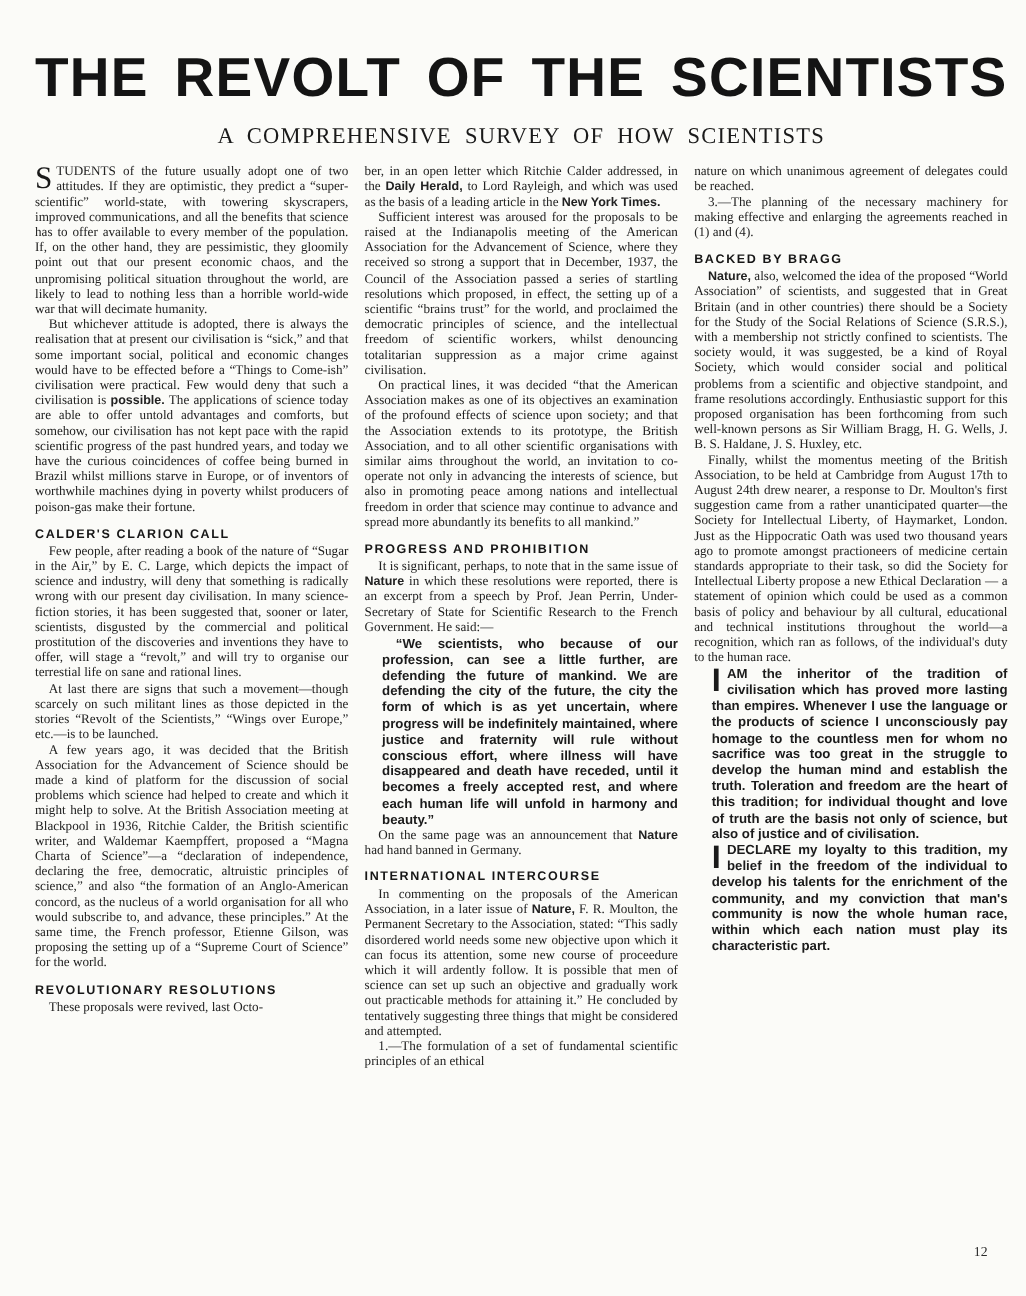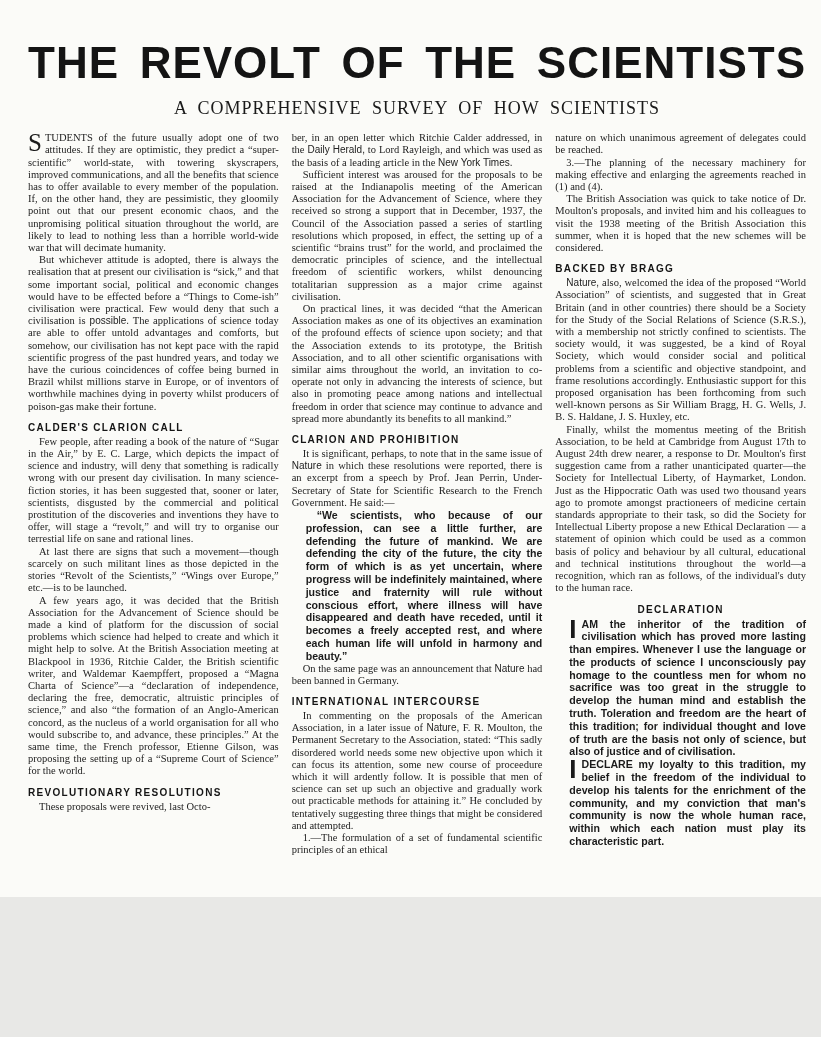--- a/index.html
+++ b/index.html
@@ -1,18 +1,18 @@
 <!DOCTYPE html>
 <html><head>
 <meta charset="utf-8">
 <style>
   html,body{margin:0;padding:0;background:#e8e8e6;}
   .page{
     position:relative;
-    width:821px;height:897px;
+    width:821px;height:1037px;
     margin:0 auto;
     background:#fbfbf8;
     box-sizing:border-box;
     padding:40px 15px 0 28px;
     color:#1e1e1e;
     font-family:"Liberation Serif", serif;
     overflow:hidden;
   }
   .masthead{width:100%;}
   .headline{
@@ -46,21 +46,21 @@
   .col{flex:1;min-width:0;}
   .para{
     margin:0;
     font-size:10.5px;
     line-height:12.2px;
     text-align:justify;
     text-indent:11px;
     color:#222;
   }
   .para.noindent{text-indent:0;}
-  .para .b{font-weight:normal;font-family:"Liberation Sans", sans-serif;font-size:10px;}
+  .para .b{font-weight:bold;font-family:"Liberation Sans", sans-serif;font-size:10px;}
   .para.sansbold{
     font-family:"Liberation Sans", sans-serif;
     font-weight:bold;
     font-size:10.6px;
     line-height:12.8px;
     color:#1b1b1b;
     margin-left:14px;
   }
   .heading{
     font-family:"Liberation Sans", sans-serif;
@@ -113,35 +113,33 @@
         <p class="para"><span>Few people, after reading a book of the nature of “Sugar in the Air,” by E. C. Large, which depicts the impact of science and industry, will deny that something is radically wrong with our present day civilisation. In many science-fiction stories, it has been suggested that, sooner or later, scientists, disgusted by the commercial and political prostitution of the discoveries and inventions they have to offer, will stage a “revolt,” and will try to organise our terrestial life on sane and rational lines.</span></p>
         <p class="para"><span>At last there are signs that such a movement—though scarcely on such militant lines as those depicted in the stories “Revolt of the Scientists,” “Wings over Europe,” etc.—is to be launched.</span></p>
         <p class="para"><span>A few years ago, it was decided that the British Association for the Advancement of Science should be made a kind of platform for the discussion of social problems which science had helped to create and which it might help to solve. At the British Association meeting at Blackpool in 1936, Ritchie Calder, the British scientific writer, and Waldemar Kaempffert, proposed a “Magna Charta of Science”—a “declaration of independence, declaring the free, democratic, altruistic principles of science,” and also “the formation of an Anglo-American concord, as the nucleus of a world organisation for all who would subscribe to, and advance, these principles.” At the same time, the French professor, Etienne Gilson, was proposing the setting up of a “Supreme Court of Science” for the world.</span></p>
         <div class="heading">REVOLUTIONARY RESOLUTIONS</div>
         <p class="para"><span>These proposals were revived, last Octo-</span></p>
       </div>
       <div class="col">
         <p class="para noindent"><span>ber, in an open letter which Ritchie Calder addressed, in the </span><span class="b">Daily Herald,</span><span> to Lord Rayleigh, and which was used as the basis of a leading article in the </span><span class="b">New York Times.</span></p>
         <p class="para"><span>Sufficient interest was aroused for the proposals to be raised at the Indianapolis meeting of the American Association for the Advancement of Science, where they received so strong a support that in December, 1937, the Council of the Association passed a series of startling resolutions which proposed, in effect, the setting up of a scientific “brains trust” for the world, and proclaimed the democratic principles of science, and the intellectual freedom of scientific workers, whilst denouncing totalitarian suppression as a major crime against civilisation.</span></p>
         <p class="para"><span>On practical lines, it was decided “that the American Association makes as one of its objectives an examination of the profound effects of science upon society; and that the Association extends to its prototype, the British Association, and to all other scientific organisations with similar aims throughout the world, an invitation to co-operate not only in advancing the interests of science, but also in promoting peace among nations and intellectual freedom in order that science may continue to advance and spread more abundantly its benefits to all mankind.”</span></p>
-        <div class="heading">CLARION AND PROHIBITION</div>
+        <div class="heading">PROGRESS AND PROHIBITION</div>
         <p class="para"><span>It is significant, perhaps, to note that in the same issue of </span><span class="b">Nature</span><span> in which these resolutions were reported, there is an excerpt from a speech by Prof. Jean Perrin, Under-Secretary of State for Scientific Research to the French Government. He said:—</span></p>
         <p class="para sansbold"><span>“We scientists, who because of our profession, can see a little further, are defending the future of mankind. We are defending the city of the future, the city the form of which is as yet uncertain, where progress will be indefinitely maintained, where justice and fraternity will rule without conscious effort, where illness will have disappeared and death have receded, until it becomes a freely accepted rest, and where each human life will unfold in harmony and beauty.”</span></p>
-        <p class="para"><span>On the same page was an announcement that </span><span class="b">Nature</span><span> had been banned in Germany.</span></p>
+        <p class="para"><span>On the same page was an announcement that </span><span class="b">Nature</span><span> had hand banned in Germany.</span></p>
         <div class="heading">INTERNATIONAL INTERCOURSE</div>
         <p class="para"><span>In commenting on the proposals of the American Association, in a later issue of </span><span class="b">Nature,</span><span> F. R. Moulton, the Permanent Secretary to the Association, stated: “This sadly disordered world needs some new objective upon which it can focus its attention, some new course of proceedure which it will ardently follow. It is possible that men of science can set up such an objective and gradually work out practicable methods for attaining it.” He concluded by tentatively suggesting three things that might be considered and attempted.</span></p>
         <p class="para"><span>1.—The formulation of a set of fundamental scientific principles of an ethical</span></p>
       </div>
       <div class="col">
         <p class="para noindent"><span>nature on which unanimous agreement of delegates could be reached.</span></p>
         <p class="para"><span>3.—The planning of the necessary machinery for making effective and enlarging the agreements reached in (1) and (4).</span></p>
-        <p class="para"><span>The British Association was quick to take notice of Dr. Moulton's proposals, and invited him and his colleagues to visit the 1938 meeting of the British Association this summer, when it is hoped that the new schemes will be considered.</span></p>
         <div class="heading">BACKED BY BRAGG</div>
         <p class="para"><span class="b">Nature,</span><span> also, welcomed the idea of the proposed “World Association” of scientists, and suggested that in Great Britain (and in other countries) there should be a Society for the Study of the Social Relations of Science (S.R.S.), with a membership not strictly confined to scientists. The society would, it was suggested, be a kind of Royal Society, which would consider social and political problems from a scientific and objective standpoint, and frame resolutions accordingly. Enthusiastic support for this proposed organisation has been forthcoming from such well-known persons as Sir William Bragg, H. G. Wells, J. B. S. Haldane, J. S. Huxley, etc.</span></p>
         <p class="para"><span>Finally, whilst the momentus meeting of the British Association, to be held at Cambridge from August 17th to August 24th drew nearer, a response to Dr. Moulton's first suggestion came from a rather unanticipated quarter—the Society for Intellectual Liberty, of Haymarket, London. Just as the Hippocratic Oath was used two thousand years ago to promote amongst practioneers of medicine certain standards appropriate to their task, so did the Society for Intellectual Liberty propose a new Ethical Declaration — a statement of opinion which could be used as a common basis of policy and behaviour by all cultural, educational and technical institutions throughout the world—a recognition, which ran as follows, of the individual's duty to the human race.</span></p>
-        <div class="heading center">DECLARATION</div>
         <p class="para sansbold noindent"><span class="dropcap dc-sans">I</span><span>AM the inheritor of the tradition of civilisation which has proved more lasting than empires. Whenever I use the language or the products of science I unconsciously pay homage to the countless men for whom no sacrifice was too great in the struggle to develop the human mind and establish the truth. Toleration and freedom are the heart of this tradition; for individual thought and love of truth are the basis not only of science, but also of justice and of civilisation.</span></p>
         <p class="para sansbold noindent"><span class="dropcap dc-sans">I</span><span>DECLARE my loyalty to this tradition, my belief in the freedom of the individual to develop his talents for the enrichment of the community, and my conviction that man's community is now the whole human race, within which each nation must play its characteristic part.</span></p>
       </div>
     </div>
 
   <div class="page-number">12</div>
 </div>
 
 </body></html>

